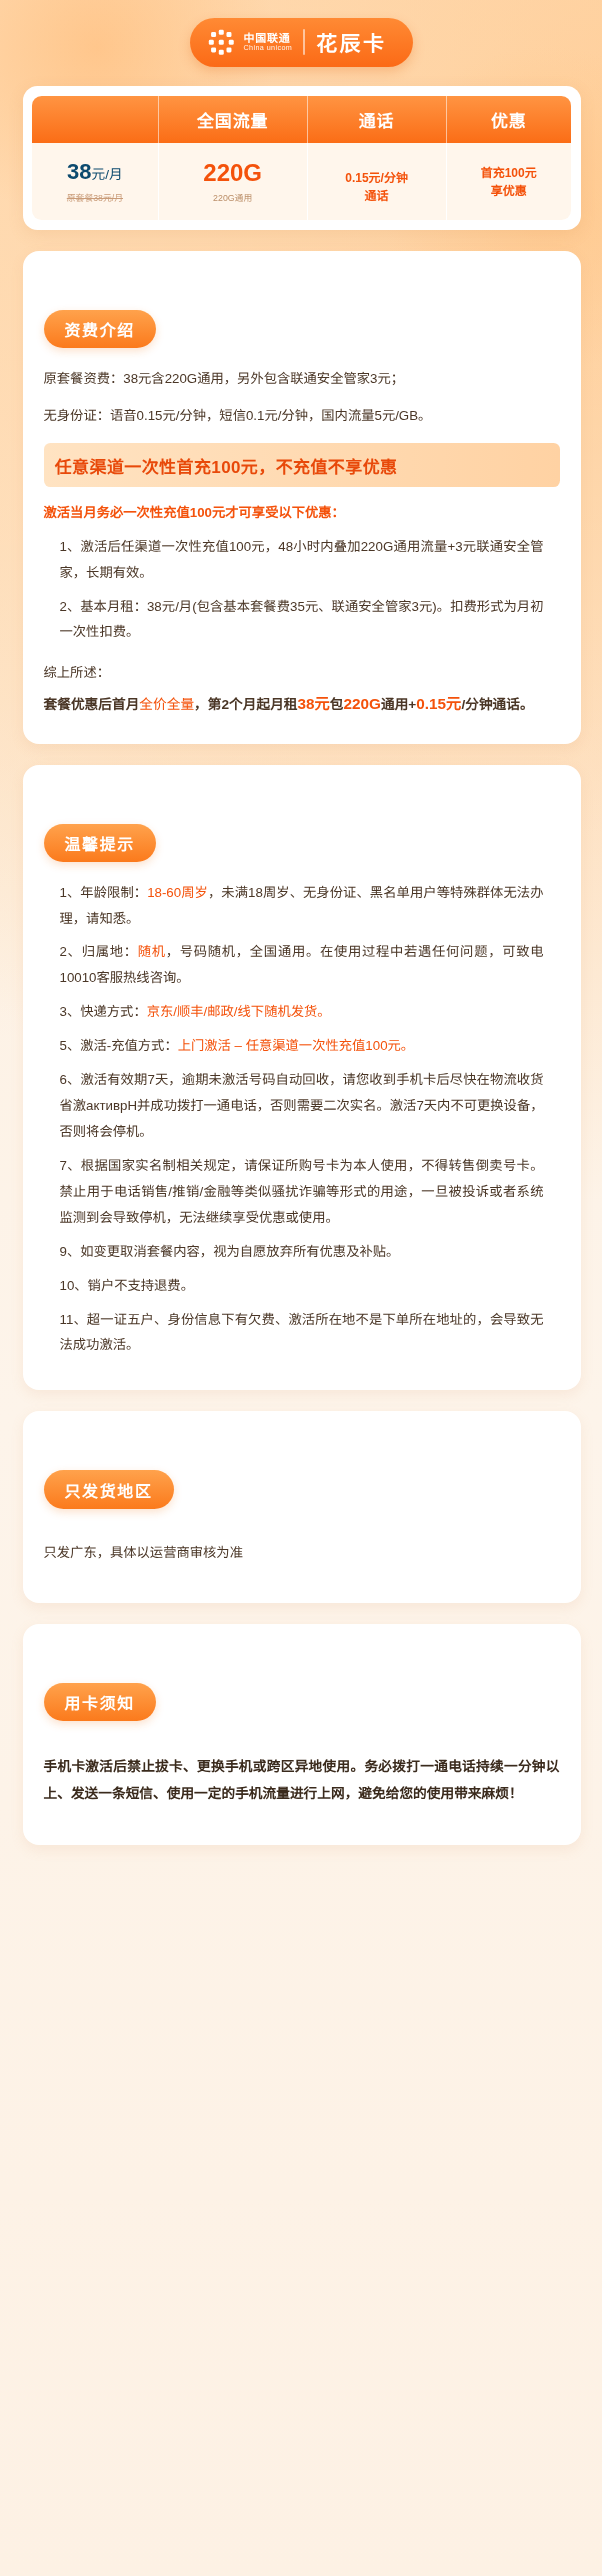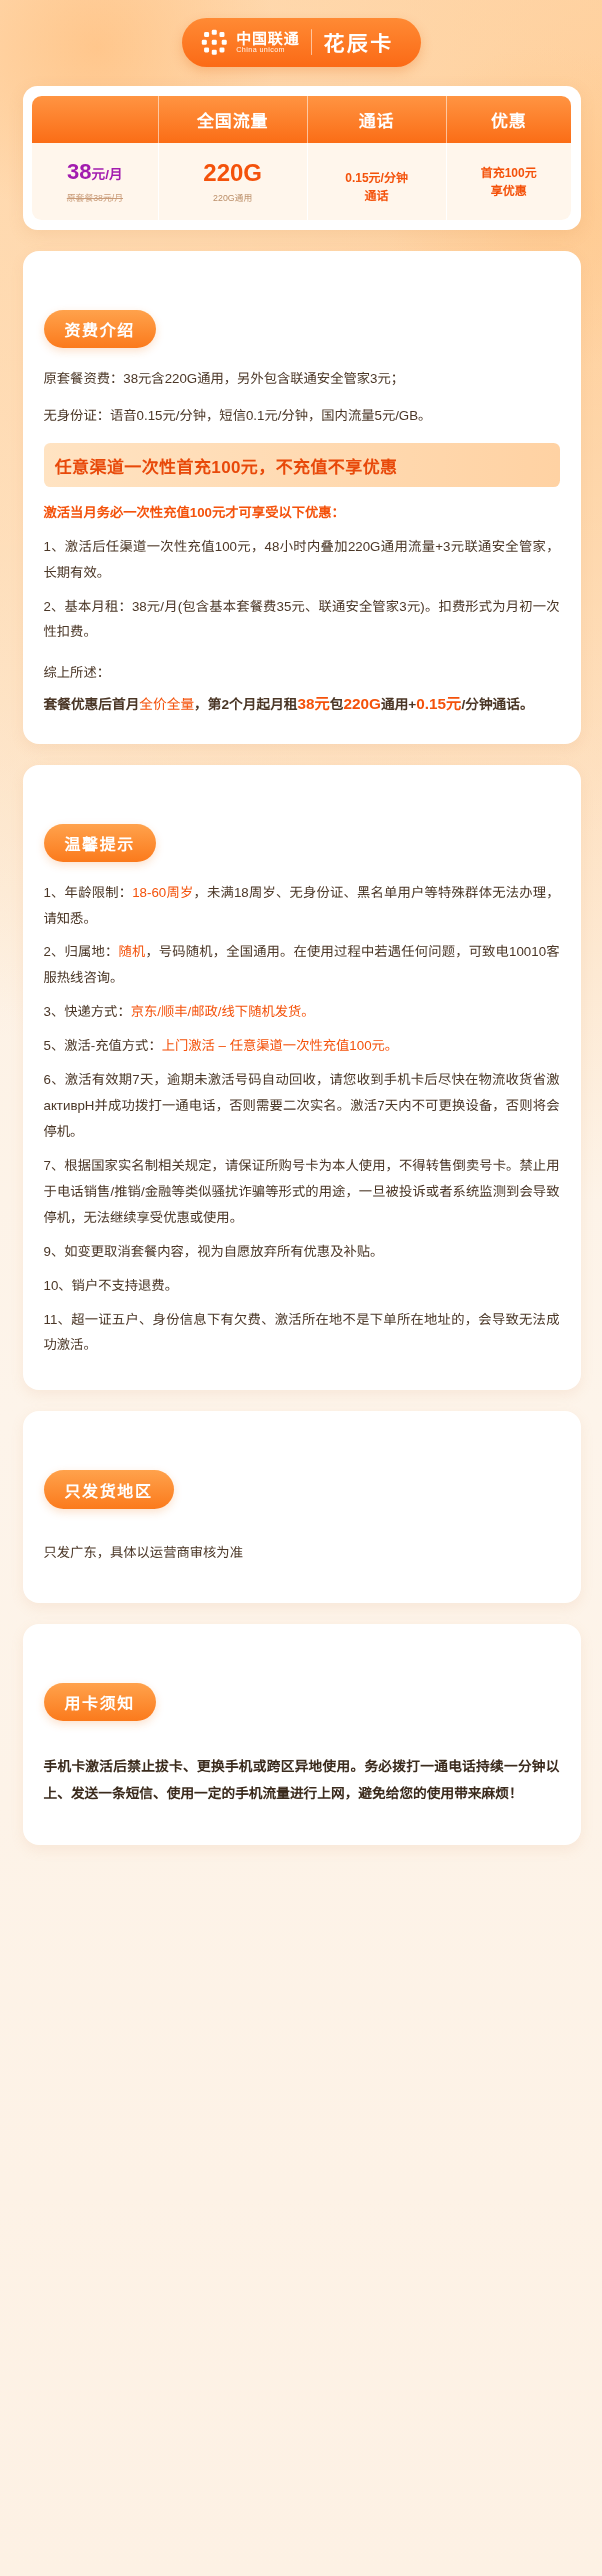--- a/index.html
+++ b/index.html
@@ -53,21 +53,21 @@
     align-items: center;
     gap: 11.2px;
     background: linear-gradient(180deg, #ff8a34 0%, #fb6a16 100%);
     border-radius: 37px;
     padding: 9.6px 27px 9.6px 17.7px;
     box-shadow: 0 4.8px 11.2px rgba(231,106,26,0.28);
   }
   .unicom-logo { display: flex; align-items: center; gap: 7.2px; }
   .unicom-mark { width: 29px; height: 29px; }
   .unicom-text { line-height: 1.05; color: #fff; }
-  .unicom-cn { font-size: 15px; font-weight: bold; letter-spacing: 0.8px; }
+  .unicom-cn { font-size: 11px; font-weight: bold; letter-spacing: 0.8px; }
   .unicom-en { font-size: 7.2px; letter-spacing: 0.4px; opacity: .92; }
   .divider-v {
     width: 1.6px; height: 26px;
     background: rgba(255,255,255,0.55);
     border-radius: 1.6px;
   }
   .card-name {
     color: #fff;
     font-size: 21px;
     font-weight: bold;
@@ -104,21 +104,21 @@
   .price-table th:last-child { border-right: none; }
   .price-table td {
     background: #fff6ec;
     text-align: center;
     vertical-align: middle;
     padding: 13px 4.8px;
     border-right: 1.6px solid #fff;
     height: 77px;
   }
   .price-table td:last-child { border-right: none; }
-  .fee-main { color: #a21caf; font-weight: bold; font-size: 13.7px; }
+  .fee-main { color: #0c4a6e; font-weight: normal; font-size: 13.7px; }
   .fee-main b { font-size: 22px; }
   .fee-old {
     margin-top: 6.4px;
     font-size: 8.8px;
     color: #c99b78;
     text-decoration: line-through;
   }
   .data-main { color: #f4520b; font-weight: bold; font-size: 24px; }
   .data-sub { font-size: 8.8px; color: #bb8e68; margin-top: 4.8px; }
   .voice-main { color: #f4520b; font-weight: bold; font-size: 12px; line-height: 1.5; margin-top: 11px; }
@@ -169,21 +169,21 @@
     color: #f4520b;
     font-weight: bold;
     font-size: 13.3px;
     line-height: 1.9;
     margin: 3.2px 0 8px;
   }
   .list-item {
     font-size: 13.3px;
     line-height: 1.95;
     color: #4a3626;
-    margin: 0 0 8px;
+    margin: 0 16px 8px;
     text-align: justify;
   }
   .em { color: #f4520b; font-weight: normal; }
   .em-big { color: #f4520b; font-weight: bold; font-size: 15.3px; }
   .summary-label { font-size: 13.3px; color: #4a3626; line-height: 1.95; margin: 14.5px 0 3.2px; }
   .summary-body { font-size: 13.7px; line-height: 2; color: #4a3626; font-weight: bold; }
   .notice-body {
     font-size: 13.7px;
     font-weight: bold;
     line-height: 2;

